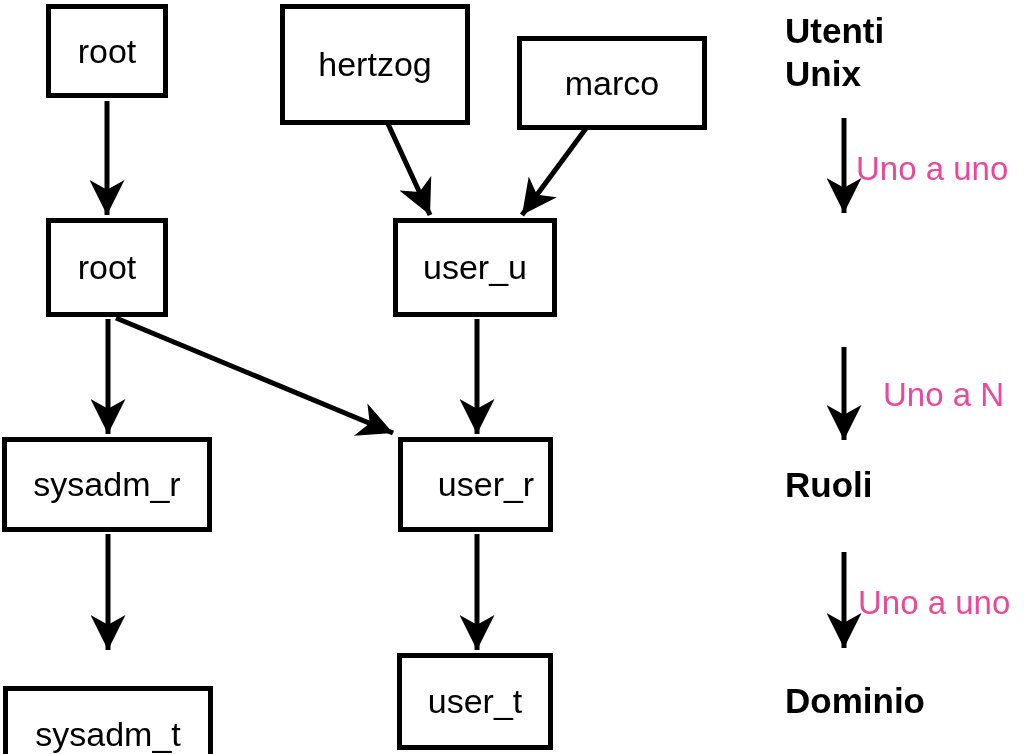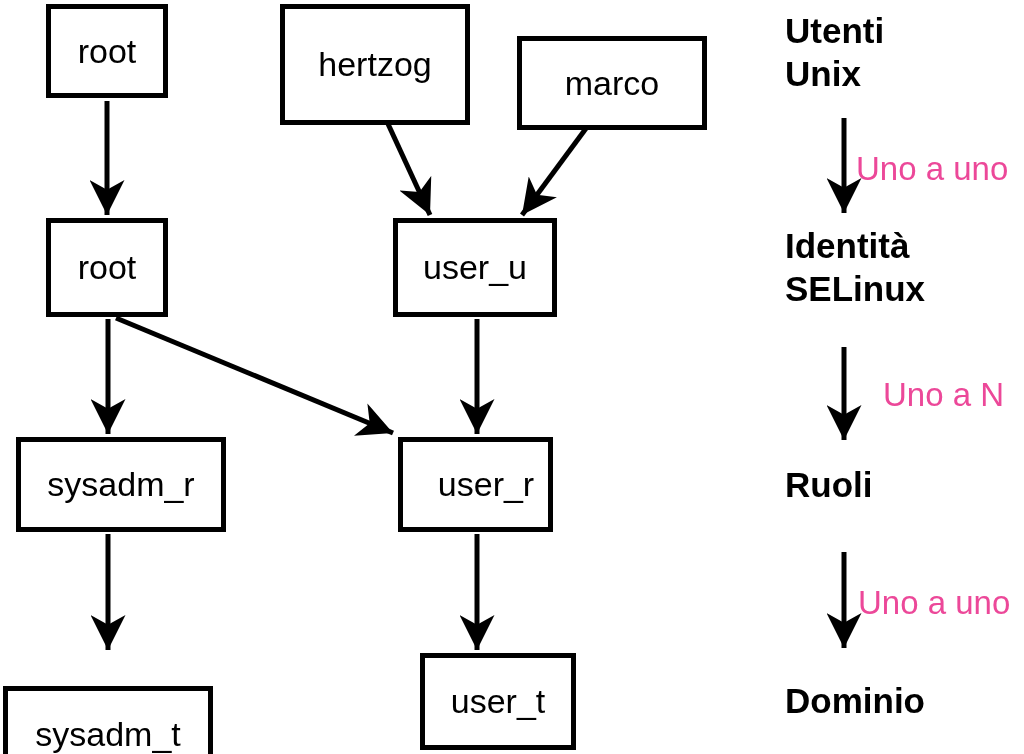--- a/index.html
+++ b/index.html
@@ -92,37 +92,35 @@
     <span class="node-label">marco</span>
   </div>
 
   <div class="node" style="left:46px; top:218px; width:122px; height:99px;">
     <span class="node-label">root</span>
   </div>
   <div class="node" style="left:393px; top:218px; width:164px; height:99px;">
     <span class="node-label">user_u</span>
   </div>
 
-  <div class="node" style="left:16px; top:437px; width:210px; height:95px;">
+  <div class="node" style="left:2px; top:437px; width:210px; height:95px;">
     <span class="node-label">sysadm_r</span>
   </div>
   <div class="node" style="left:398px; top:437px; width:155px; height:95px;padding-left:21px;">
     <span class="node-label">user_r</span>
   </div>
 
   <div class="node" style="left:3px; top:653px; width:210px; height:97px;margin-top:33px;">
     <span class="node-label">sysadm_t</span>
   </div>
-  <div class="node" style="left:397px; top:653px; width:156px; height:97px;margin-left:23px;">
+  <div class="node" style="left:397px; top:653px; width:156px; height:97px;">
     <span class="node-label">user_t</span>
   </div>
 
   <div class="legend-level" style="left:785px; top:10px;">Utenti
 Unix</div>
   <div class="legend-caption" style="left:856px; top:150px;">Uno a uno</div>
-  <div class="legend-level" style="left:785px; top:225px;">Identità
-SELinux</div>
   <div class="legend-caption" style="left:883px; top:376px;">Uno a N</div>
   <div class="legend-level" style="left:785px; top:464px;">Ruoli</div>
   <div class="legend-caption" style="left:858px; top:584px;">Uno a uno</div>
   <div class="legend-level" style="left:785px; top:680px;">Dominio</div>
 
 </div>
 
 </body></html>

